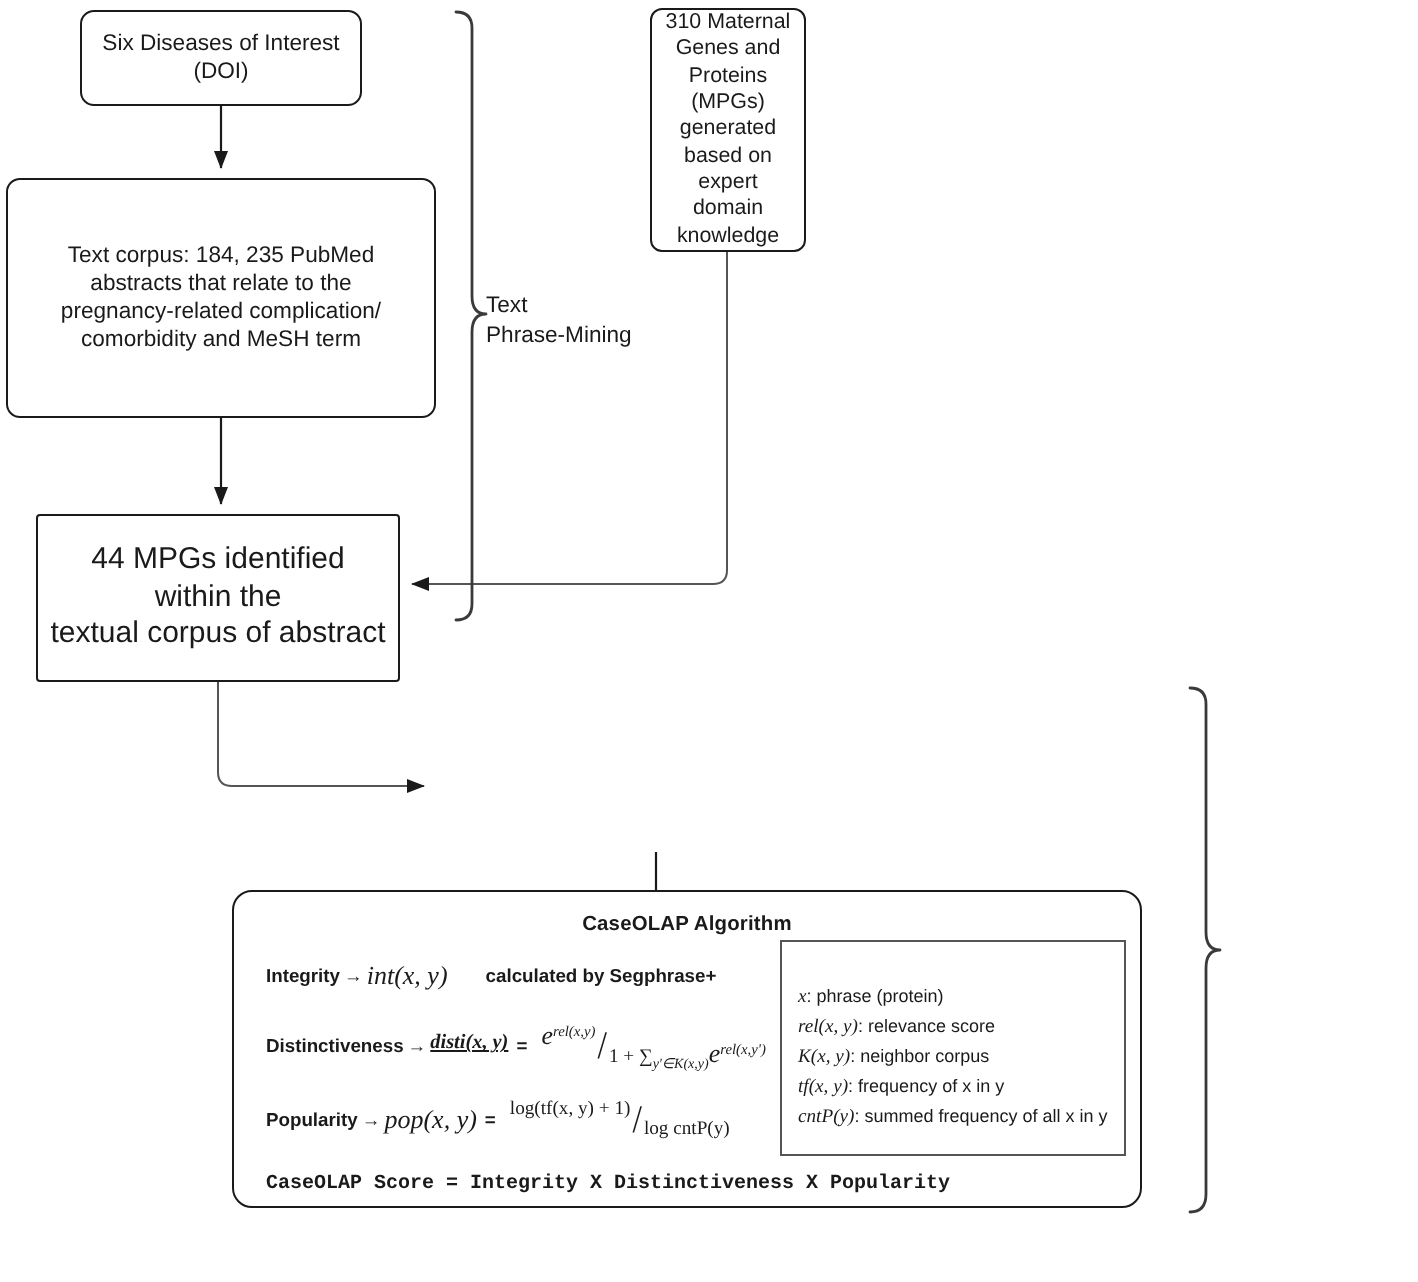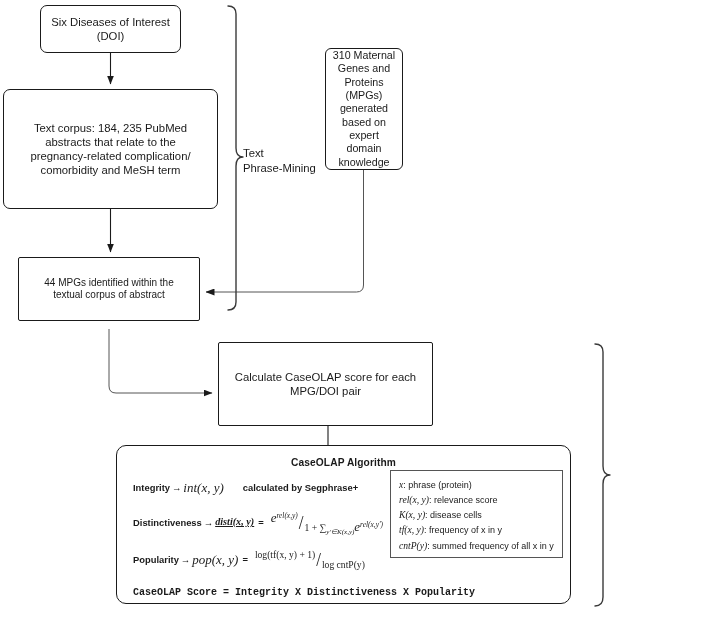--- a/index.html
+++ b/index.html
@@ -45,26 +45,25 @@
   }
   #node-corpus {
     left: 3px; top: 89px; width: 215px; height: 120px;
     border-radius: 7px;
     font-size: 11.3px;
   }
   #node-mpg310 {
     left: 325px; top: 4px; width: 78px; height: 122px;
     border-radius: 6px;
     font-size: 10.7px;
-    margin-top: 44px;
   }
   #node-mpg44 {
-    left: 18px; top: 257px; width: 182px; height: 64px;
+    left: 18px; top: 257px; width: 182px; height: 84px;
     border-radius: 2px;
-    font-size: 10px;
+    font-size: 15px;
   }
   #node-calc {
     left: 218px; top: 342px; width: 215px; height: 84px;
     border-radius: 2px;
     font-size: 11.3px;
   }
   #node-algorithm {
     left: 116px; top: 445px; width: 455px; height: 159px;
     border-radius: 10px;
     display: block;
@@ -153,25 +152,25 @@
     font-weight: bold;
     margin-top: 2px;
     white-space: nowrap;
     font-family: Liberation Mono, monospace;
   }
   .algo-legend {
     position: absolute;
     left: 273px;
     top: 0px;
     width: 173px;
-    height: 88px;
+    height: 108px;
     box-sizing: border-box;
     border: 1px solid #555;
     background: #fff;
-    padding: 6px 8px;
+    padding: 20px 8px;
   }
   .legend-item {
     font-size: 9px;
     line-height: 1.58;
     white-space: nowrap;
     font-family: "Liberation Sans", sans-serif;
   }
   .legend-item .mth { font-size: 9.6px; }
 
   
@@ -241,24 +240,20 @@
 based on
 expert domain
 knowledge</span>
   </div>
 
   <div class="node" id="node-mpg44">
     <span class="node-text">44 MPGs identified within the
 textual corpus of abstract</span>
   </div>
 
-  <div class="node" id="node-calc">
-    <span class="node-text">Calculate CaseOLAP score for each
-MPG/DOI pair</span>
-  </div>
 
   <div class="node" id="node-algorithm">
 
     <div class="algo-title">CaseOLAP Algorithm</div>
 
     <div class="algo-body">
 
       <div class="algo-formulas">
 
         <div class="formula-row">
@@ -301,21 +296,21 @@
       </div>
 
       <div class="algo-legend">
         <div class="legend-item">
           <span class="mth">x</span><span>: phrase (protein)</span>
         </div>
         <div class="legend-item">
           <span class="mth">rel(x, y)</span><span>: relevance score</span>
         </div>
         <div class="legend-item">
-          <span class="mth">K(x, y)</span><span>: disease cells</span>
+          <span class="mth">K(x, y)</span><span>: neighbor corpus</span>
         </div>
         <div class="legend-item">
           <span class="mth">tf(x, y)</span><span>: frequency of x in y</span>
         </div>
         <div class="legend-item">
           <span class="mth">cntP(y)</span><span>: summed frequency of all x in y</span>
         </div>
       </div>
 
     </div>

